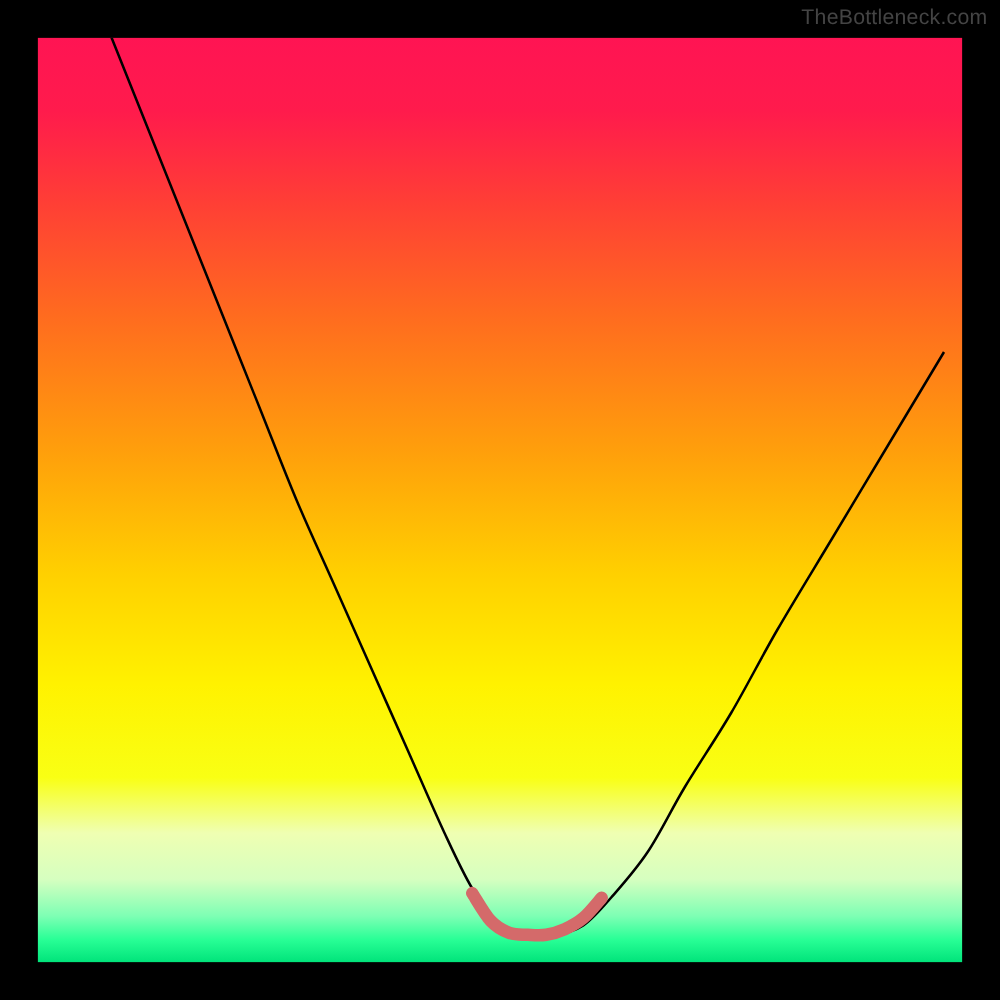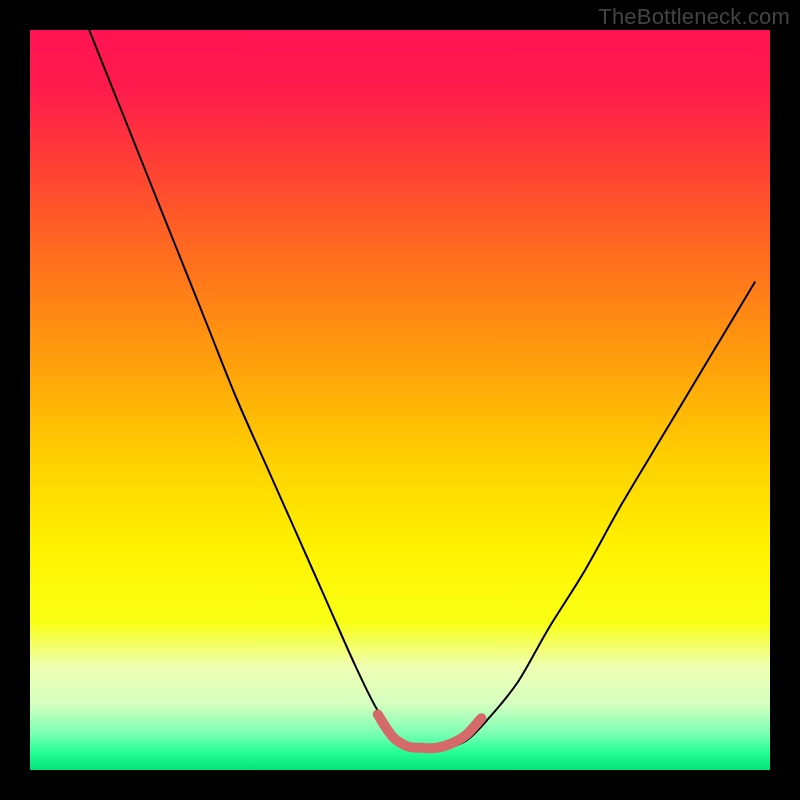--- a/index.html
+++ b/index.html
@@ -14,21 +14,21 @@
   .frame {
     position: relative;
     width: 800px;
     height: 800px;
     background: #000;
   }
   .watermark {
     position: absolute;
     top: 4px;
     right: 10px;
-    font-size: 22px;
+    font-size: 17px;
     font-weight: 400;
     color: #444;
     letter-spacing: 0.2px;
     z-index: 5;
   }
   .plot-area {
     position: absolute;
     left: 30px;
     top: 30px;
     width: 740px;

